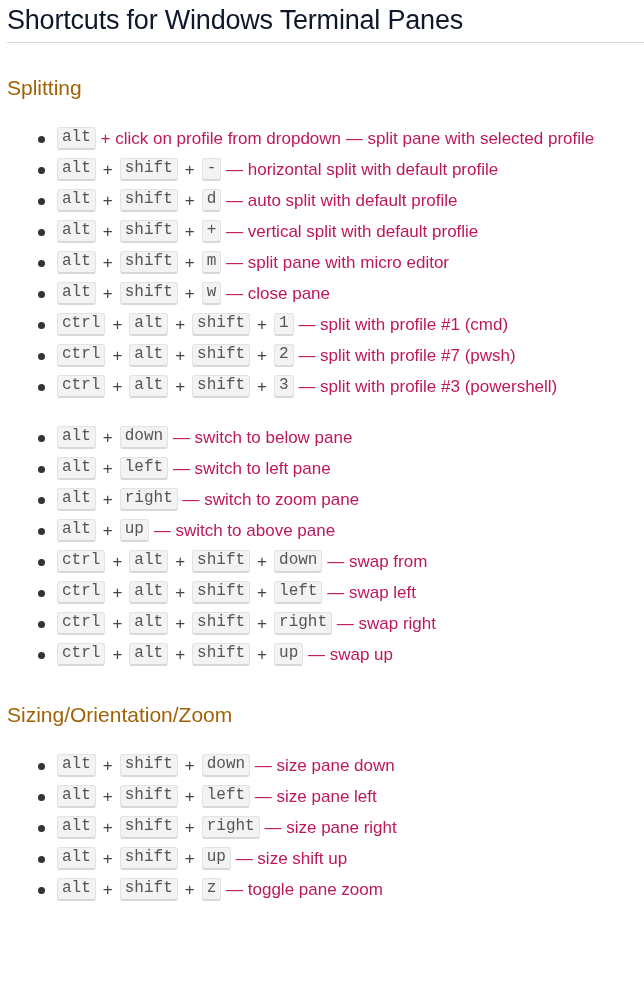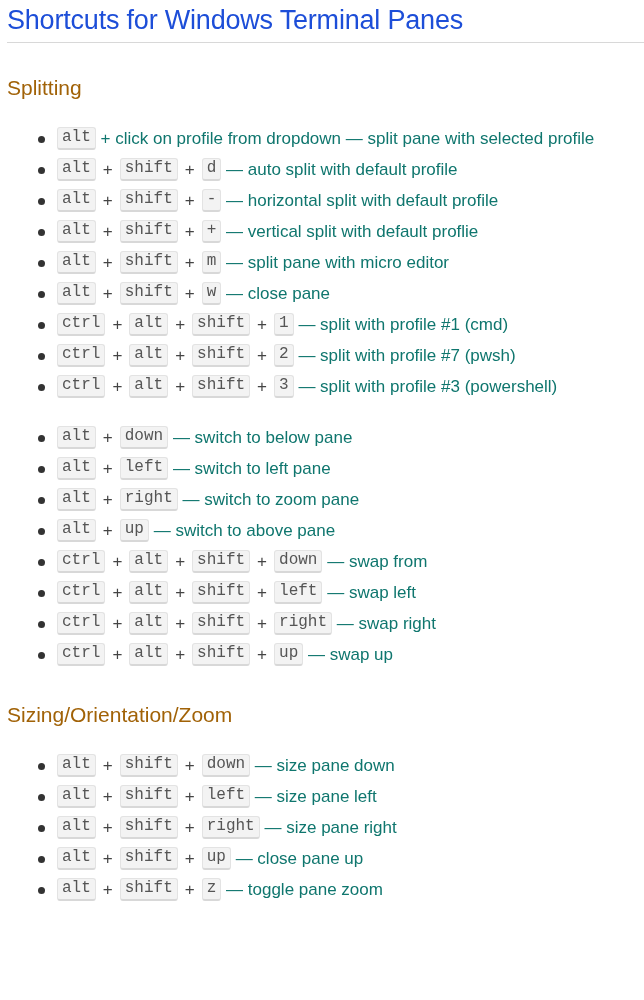--- a/index.html
+++ b/index.html
@@ -1,45 +1,45 @@
 <!DOCTYPE html>
 <html><head>
 <meta charset="utf-8">
 <style>
   html, body { margin:0; padding:0; background:#ffffff; }
   body { width:644px; height:1000px; overflow:hidden; font-family:"Liberation Sans", sans-serif; color:#333333; }
   .page { padding:0 0 0 7px; }
-  h1 { margin:0; padding-top:3px; font-size:27px; font-weight:normal; color:#1d4ed8; height:39px; line-height:34px; letter-spacing:-0.2px; }
+  h1 { margin:0; padding-top:3px; font-size:27px; font-weight:normal; color:#0f172a; height:39px; line-height:34px; letter-spacing:-0.2px; }
   .rule { height:1px; background:#d8d8d8; margin:0 0 0 0; width:637px; }
   h2 { margin:0; font-size:21px; font-weight:normal; color:#a16207; line-height:26px; }
   .sec-splitting { margin-top:32px; }
   .sec-switch { margin-top:30px; }
   .sec-size { margin-top:32px; }
   ul { list-style:none; margin:0; padding:0; }
   ul.list1 { margin-top:22px; }
   ul.list2 { margin-top:20px; }
   ul.list3 { margin-top:22px; }
   li { position:relative; height:31px; line-height:31px; padding-left:50px; font-size:17px; color:#333; white-space:nowrap; }
   li .bullet { position:absolute; left:31px; top:13px; width:7px; height:7px; border-radius:50%; background:#333; }
   kbd { display:inline-block; font-family:"Liberation Mono", monospace; font-size:16px; color:#555; background:#f3f3f3; border:1px solid #e3e3e3; border-bottom:2px solid #d8d8d8; border-radius:3px; padding:0 4px; line-height:19px; height:20px; vertical-align:middle; margin-top:-3px; }
   .plus { margin:0 7px; color:#444; }
-  .desc { color:#0f766e; }
+  .desc { color:#be185d; }
 </style>
 </head>
 <body>
 
 <div class="page">
   <h1>Shortcuts for Windows Terminal Panes</h1>
   <div class="rule"></div>
 
   <h2 class="sec-splitting">Splitting</h2>
   <ul class="list1">
       <li><span class="bullet"></span><kbd>alt</kbd> <span class="desc">+ click on profile from dropdown — split pane with selected profile</span></li>
+      <li><span class="bullet"></span><kbd>alt</kbd><span class="plus">+</span><kbd>shift</kbd><span class="plus">+</span><kbd>-</kbd> <span class="desc">— horizontal split with default profile</span></li>
       <li><span class="bullet"></span><kbd>alt</kbd><span class="plus">+</span><kbd>shift</kbd><span class="plus">+</span><kbd>d</kbd> <span class="desc">— auto split with default profile</span></li>
-      <li><span class="bullet"></span><kbd>alt</kbd><span class="plus">+</span><kbd>shift</kbd><span class="plus">+</span><kbd>-</kbd> <span class="desc">— horizontal split with default profile</span></li>
       <li><span class="bullet"></span><kbd>alt</kbd><span class="plus">+</span><kbd>shift</kbd><span class="plus">+</span><kbd>+</kbd> <span class="desc">— vertical split with default proflie</span></li>
       <li><span class="bullet"></span><kbd>alt</kbd><span class="plus">+</span><kbd>shift</kbd><span class="plus">+</span><kbd>m</kbd> <span class="desc">— split pane with micro editor</span></li>
       <li><span class="bullet"></span><kbd>alt</kbd><span class="plus">+</span><kbd>shift</kbd><span class="plus">+</span><kbd>w</kbd> <span class="desc">— close pane</span></li>
       <li><span class="bullet"></span><kbd>ctrl</kbd><span class="plus">+</span><kbd>alt</kbd><span class="plus">+</span><kbd>shift</kbd><span class="plus">+</span><kbd>1</kbd> <span class="desc">— split with profile #1 (cmd)</span></li>
       <li><span class="bullet"></span><kbd>ctrl</kbd><span class="plus">+</span><kbd>alt</kbd><span class="plus">+</span><kbd>shift</kbd><span class="plus">+</span><kbd>2</kbd> <span class="desc">— split with profile #7 (pwsh)</span></li>
       <li><span class="bullet"></span><kbd>ctrl</kbd><span class="plus">+</span><kbd>alt</kbd><span class="plus">+</span><kbd>shift</kbd><span class="plus">+</span><kbd>3</kbd> <span class="desc">— split with profile #3 (powershell)</span></li>
     </ul>
 
   <ul class="list2">
       <li><span class="bullet"></span><kbd>alt</kbd><span class="plus">+</span><kbd>down</kbd> <span class="desc">— switch to below pane</span></li>
@@ -50,16 +50,16 @@
       <li><span class="bullet"></span><kbd>ctrl</kbd><span class="plus">+</span><kbd>alt</kbd><span class="plus">+</span><kbd>shift</kbd><span class="plus">+</span><kbd>left</kbd> <span class="desc">— swap left</span></li>
       <li><span class="bullet"></span><kbd>ctrl</kbd><span class="plus">+</span><kbd>alt</kbd><span class="plus">+</span><kbd>shift</kbd><span class="plus">+</span><kbd>right</kbd> <span class="desc">— swap right</span></li>
       <li><span class="bullet"></span><kbd>ctrl</kbd><span class="plus">+</span><kbd>alt</kbd><span class="plus">+</span><kbd>shift</kbd><span class="plus">+</span><kbd>up</kbd> <span class="desc">— swap up</span></li>
     </ul>
 
   <h2 class="sec-size">Sizing/Orientation/Zoom</h2>
   <ul class="list3">
       <li><span class="bullet"></span><kbd>alt</kbd><span class="plus">+</span><kbd>shift</kbd><span class="plus">+</span><kbd>down</kbd> <span class="desc">— size pane down</span></li>
       <li><span class="bullet"></span><kbd>alt</kbd><span class="plus">+</span><kbd>shift</kbd><span class="plus">+</span><kbd>left</kbd> <span class="desc">— size pane left</span></li>
       <li><span class="bullet"></span><kbd>alt</kbd><span class="plus">+</span><kbd>shift</kbd><span class="plus">+</span><kbd>right</kbd> <span class="desc">— size pane right</span></li>
-      <li><span class="bullet"></span><kbd>alt</kbd><span class="plus">+</span><kbd>shift</kbd><span class="plus">+</span><kbd>up</kbd> <span class="desc">— close pane up</span></li>
+      <li><span class="bullet"></span><kbd>alt</kbd><span class="plus">+</span><kbd>shift</kbd><span class="plus">+</span><kbd>up</kbd> <span class="desc">— size shift up</span></li>
       <li><span class="bullet"></span><kbd>alt</kbd><span class="plus">+</span><kbd>shift</kbd><span class="plus">+</span><kbd>z</kbd> <span class="desc">— toggle pane zoom</span></li>
     </ul>
 </div>
 
 </body></html>

